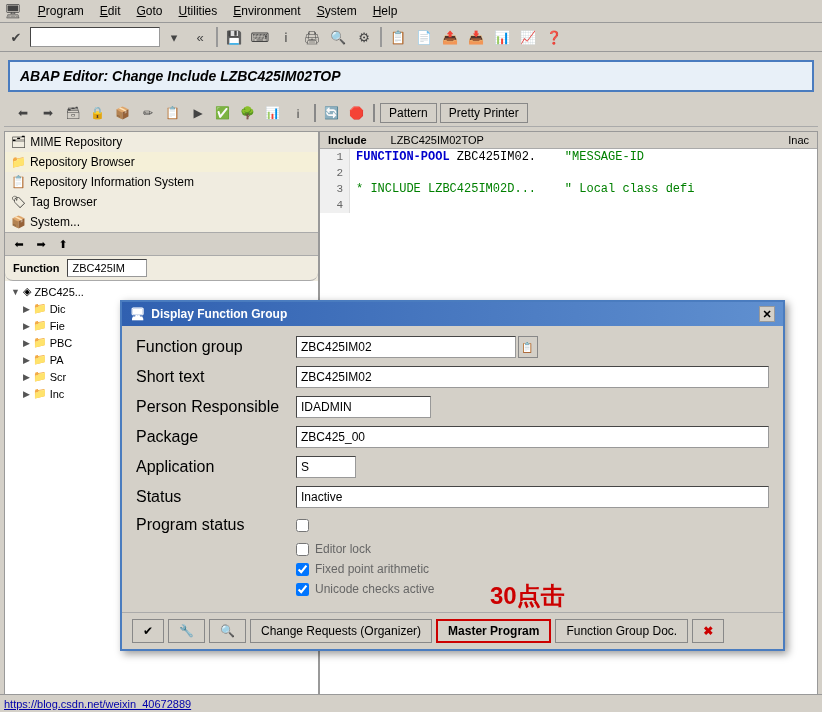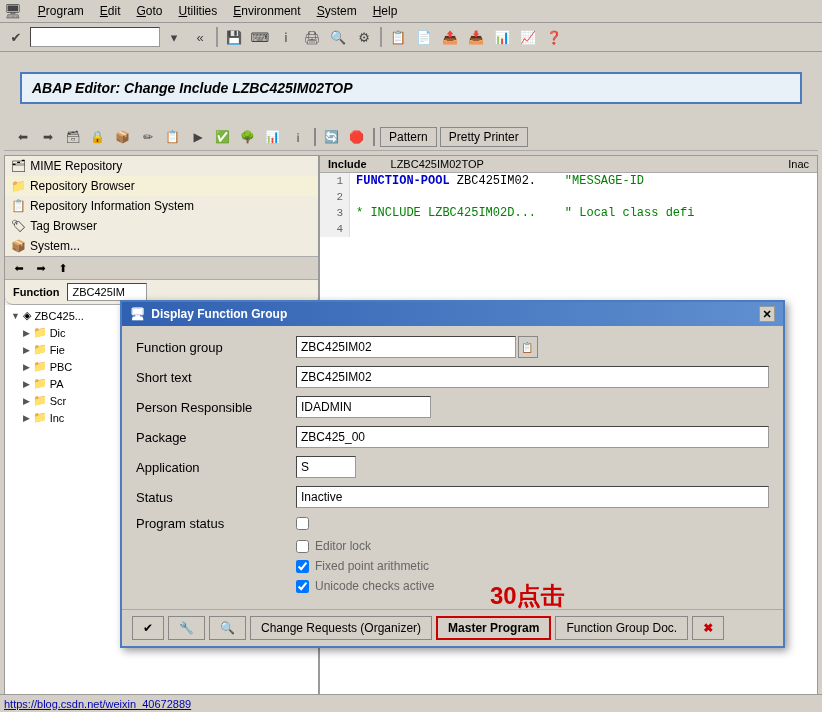--- a/index.html
+++ b/index.html
@@ -14,21 +14,21 @@
     
     .toolbar { background: #d4d0c8; padding: 3px 4px; display: flex; align-items: center; border-bottom: 1px solid #999; gap: 2px; }
     .toolbar-btn { width: 24px; height: 22px; background: #d4d0c8; border: 1px solid transparent; cursor: pointer; display: flex; align-items: center; justify-content: center; font-size: 13px; color: #444; }
     .toolbar-sep { width: 2px; height: 20px; background: #999; margin: 0 2px; }
     .toolbar-input { width: 130px; height: 20px; border: 1px inset #999; background: #fff; padding: 0 2px; font-size: 11px; }
 
     
     .main-area { display: flex; flex-direction: column; height: calc(712px - 52px); }
 
     
-    .editor-header { background: #e8f0f8; border: 2px solid #4a7cbf; padding: 6px 10px; margin: 20px; }
+    .editor-header { background: #e8f0f8; border: 2px solid #4a7cbf; padding: 6px 10px; margin: 8px; }
     .editor-title { font-weight: bold; font-style: italic; font-size: 14px; color: #000; }
 
     
     .editor-toolbar { background: #d4d0c8; padding: 3px 8px; display: flex; align-items: center; gap: 3px; border-bottom: 1px solid #aaa; margin: 0 4px; }
     .ed-btn { width: 22px; height: 20px; background: #d4d0c8; border: 1px solid transparent; cursor: pointer; display: flex; align-items: center; justify-content: center; font-size: 12px; color: #444; }
     .ed-sep { width: 2px; height: 18px; background: #888; margin: 0 2px; }
     .pattern-btn { padding: 2px 8px; background: #d4d0c8; border: 1px solid #888; cursor: pointer; font-size: 12px; }
 
     
     .split-area { display: flex; flex: 1; margin: 4px; gap: 0; overflow: hidden; }
@@ -61,21 +61,21 @@
     .line-num { width: 30px; min-width: 30px; text-align: right; padding-right: 6px; color: #666; background: #f0f0f0; border-right: 1px solid #ddd; font-size: 11px; line-height: 16px; }
     .line-content { padding-left: 6px; line-height: 16px; white-space: pre; }
     .kw { color: #0000cc; font-weight: bold; }
     .comment { color: #008000; }
     .dialog { position: absolute; top: 300px; left: 120px; width: 665px; background: #d4d0c8; border: 2px solid #4a7cbf; box-shadow: 3px 3px 8px rgba(0,0,0,0.4); z-index: 200; pointer-events: all; }
     .dialog-titlebar { background: linear-gradient(to right, #3060b0, #6090d0); padding: 4px 8px; display: flex; align-items: center; justify-content: space-between; }
     .dialog-title { color: #fff; font-weight: bold; font-size: 12px; display: flex; align-items: center; gap: 6px; }
     .dialog-close { width: 16px; height: 16px; background: #d4d0c8; border: 1px solid #999; cursor: pointer; display: flex; align-items: center; justify-content: center; font-size: 11px; color: #000; font-weight: bold; }
     .dialog-body { padding: 10px 14px; }
     .form-row { display: flex; align-items: center; margin-bottom: 8px; }
-    .form-label { width: 160px; font-size: 13px; }
+    .form-label { width: 160px; font-size: 16px; }
     .form-input { flex: 1; height: 22px; border: 1px inset #999; background: #fff; padding: 0 4px; font-size: 12px; }
     .form-input-short { width: 130px; height: 22px; border: 1px inset #999; background: #fff; padding: 0 4px; font-size: 12px; }
     .form-pick-btn { width: 20px; height: 22px; background: #d4d0c8; border: 1px solid #888; cursor: pointer; display: flex; align-items: center; justify-content: center; font-size: 10px; margin-left: 2px; }
     .checkbox-row { display: flex; align-items: center; margin-bottom: 6px; padding-left: 160px; }
     .checkbox-row input { margin-right: 6px; }
     .checkbox-row label { font-size: 12px; color: #666; }
     .dialog-footer { padding: 6px 10px; background: #d4d0c8; border-top: 1px solid #aaa; display: flex; align-items: center; gap: 4px; }
     .footer-btn { height: 24px; padding: 0 10px; background: #d4d0c8; border: 1px solid #888; cursor: pointer; font-size: 12px; display: flex; align-items: center; gap: 4px; }
     .footer-btn.highlighted { border: 2px solid #cc0000; font-weight: bold; }
 

